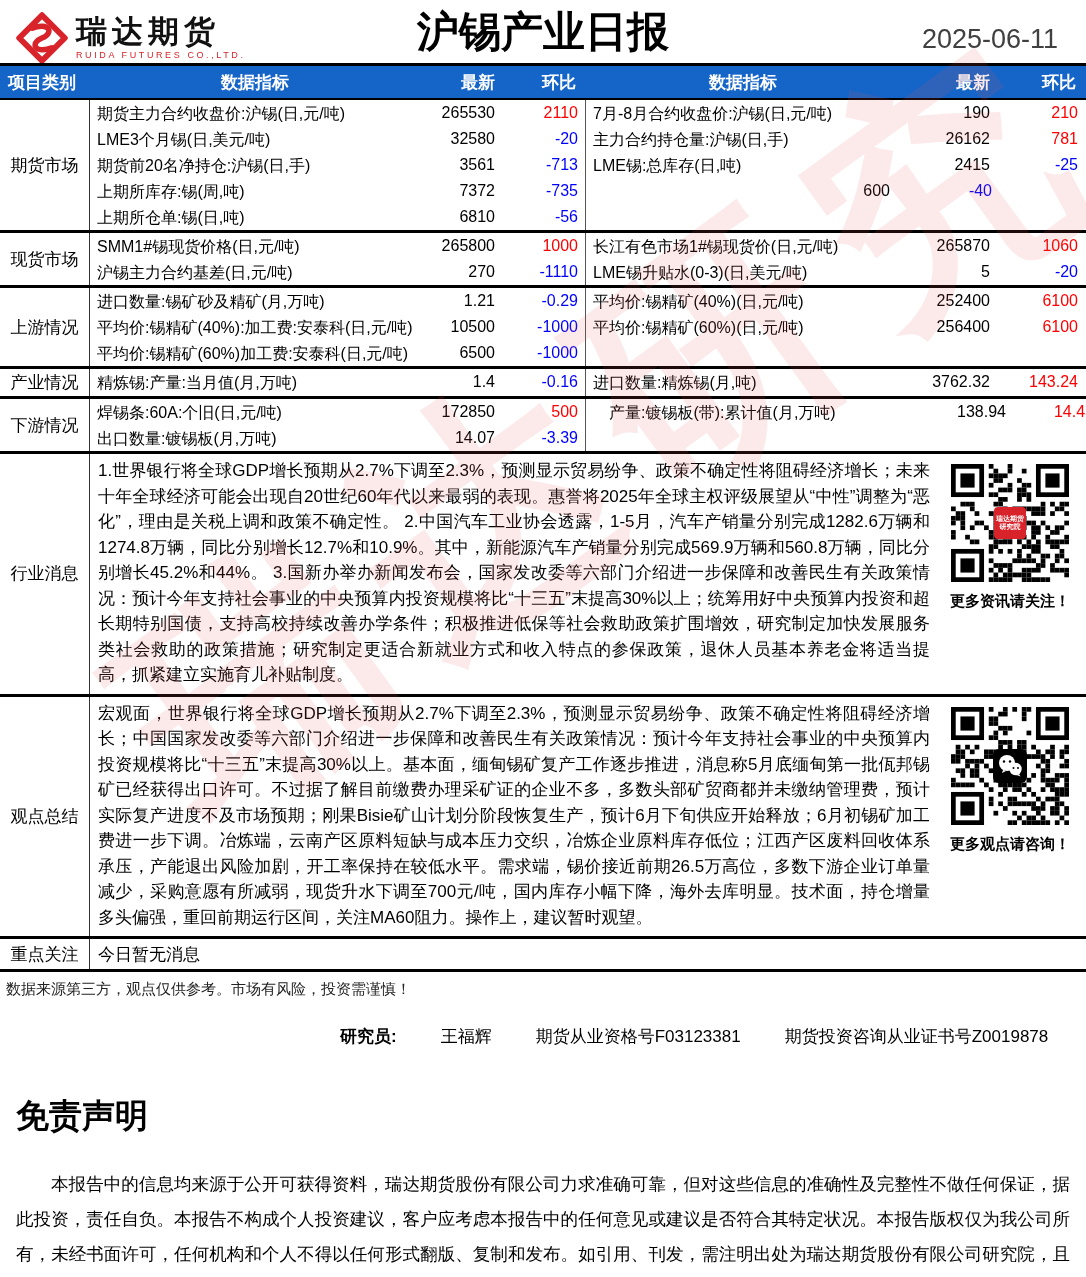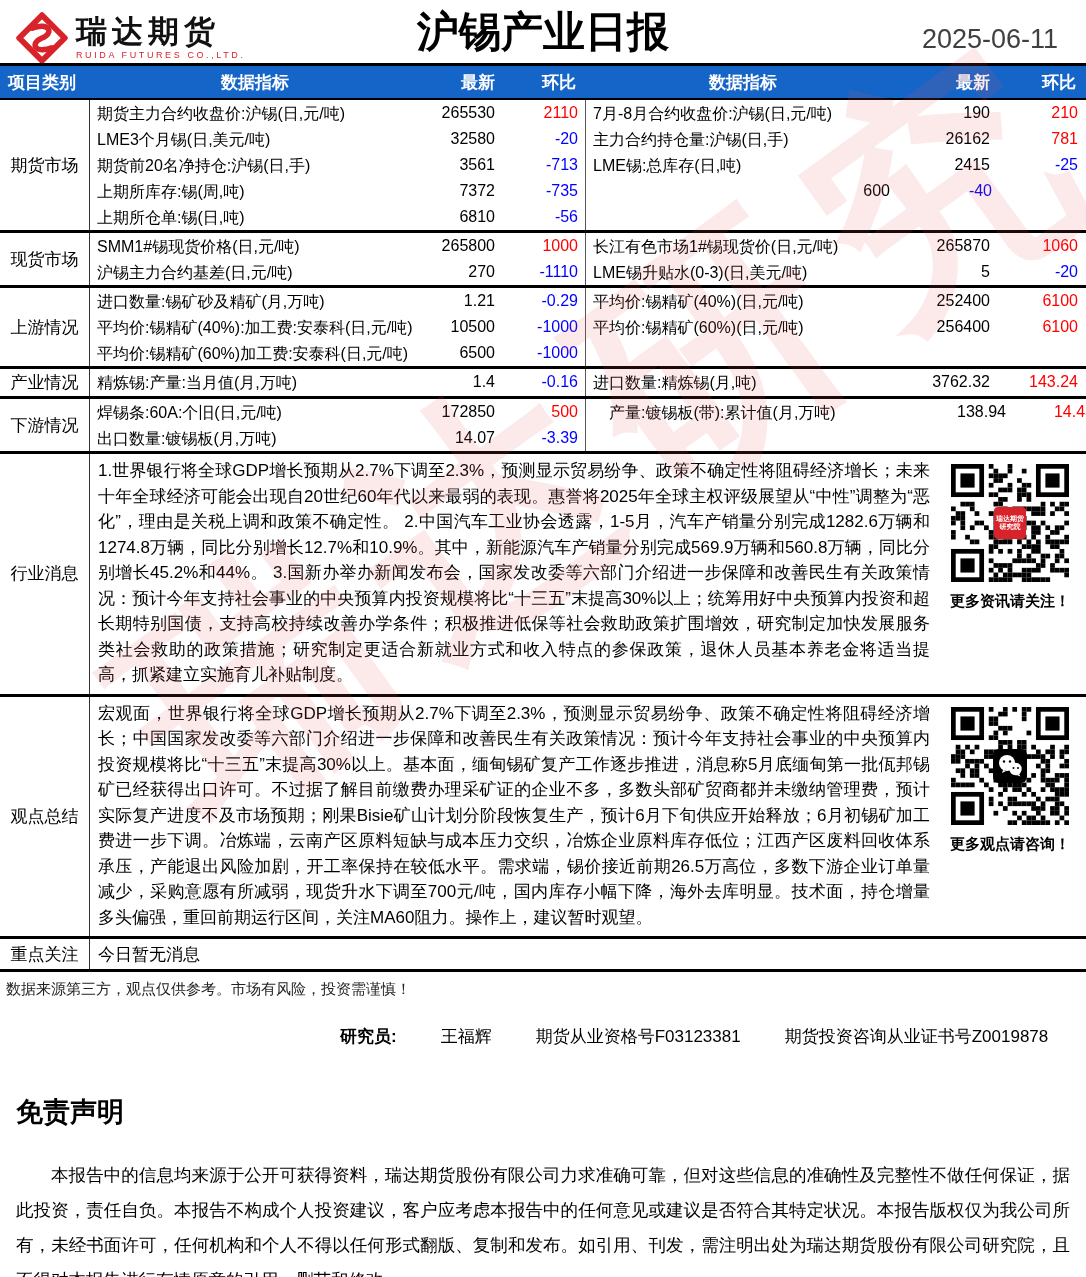--- a/index.html
+++ b/index.html
@@ -58,21 +58,21 @@
     color:#fff; font-size:7px; line-height:8px; text-align:center; font-weight:bold; }
   .qr-center.wechat { width:34px; height:34px; background:#000; border-radius:6px; }
   .qrcap { margin-top:10px; font-size:15px; font-weight:600; color:#000; }
   .focusrow { display:flex; align-items:center; min-height:30px; font-size:17px; padding-left:8px; }
 
   
   .footnote { font-size:15px; color:#222; padding:8px 0 0 6px; }
   .researcher { display:flex; align-items:center; gap:44px; padding:26px 0 0 340px; font-size:17px; color:#000; }
   .researcher .rlabel { font-weight:bold; }
   .disclaimer { padding:46px 16px 0 16px; }
-  .disclaimer h2 { font-size:27px; font-weight:bold; color:#000; margin-bottom:28px; }
+  .disclaimer h2 { font-size:33px; font-weight:bold; color:#000; margin-bottom:28px; }
   .disclaimer p { font-size:17.5px; line-height:35px; text-align:justify; text-indent:2em; color:#000; }
 </style>
 </head>
 <body>
 
 <div class="page">
 
   <div class="watermark">瑞达研究</div>
 
   <div class="report-header">

